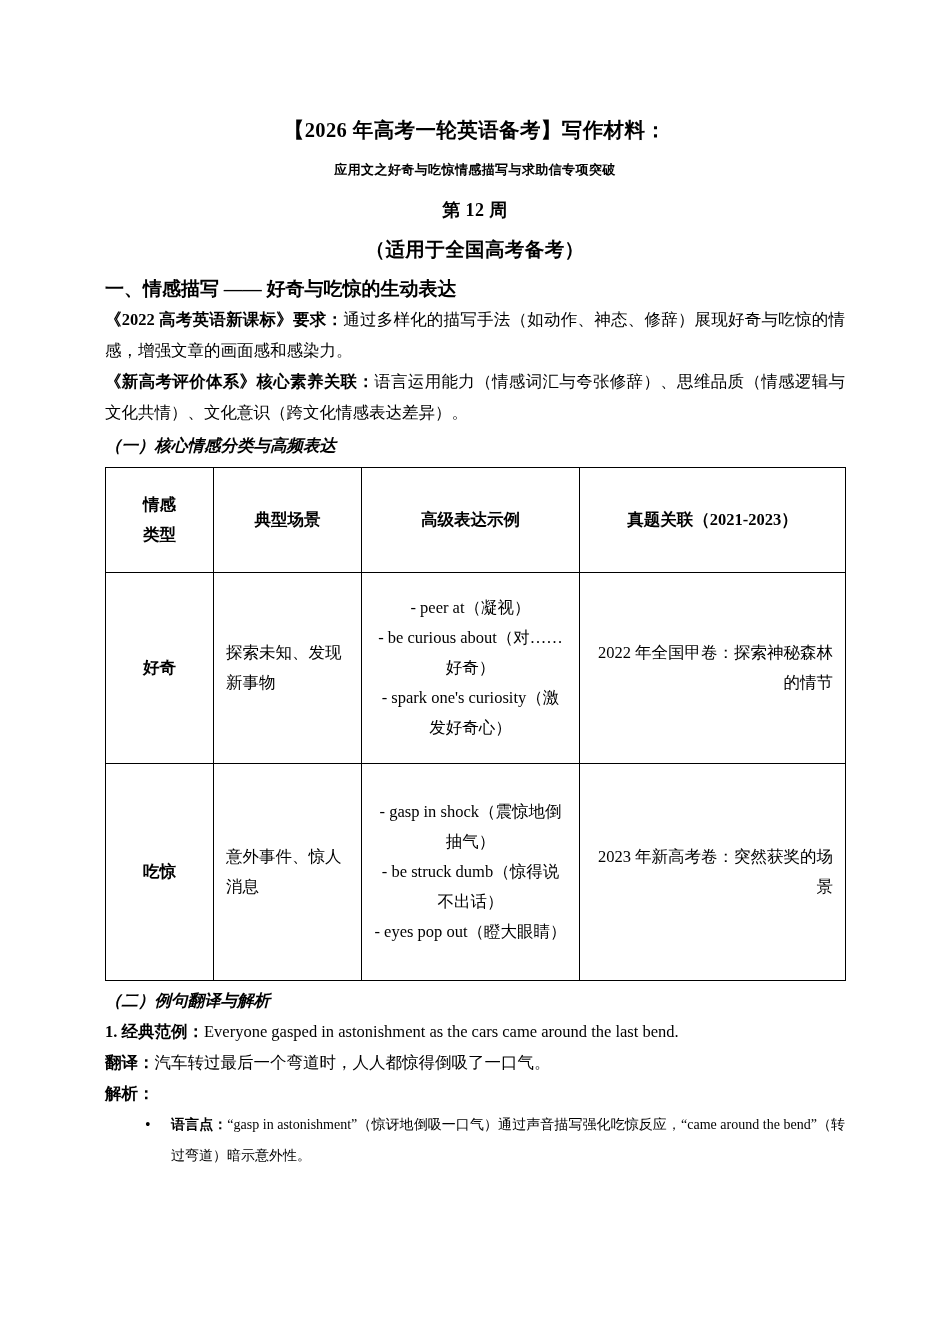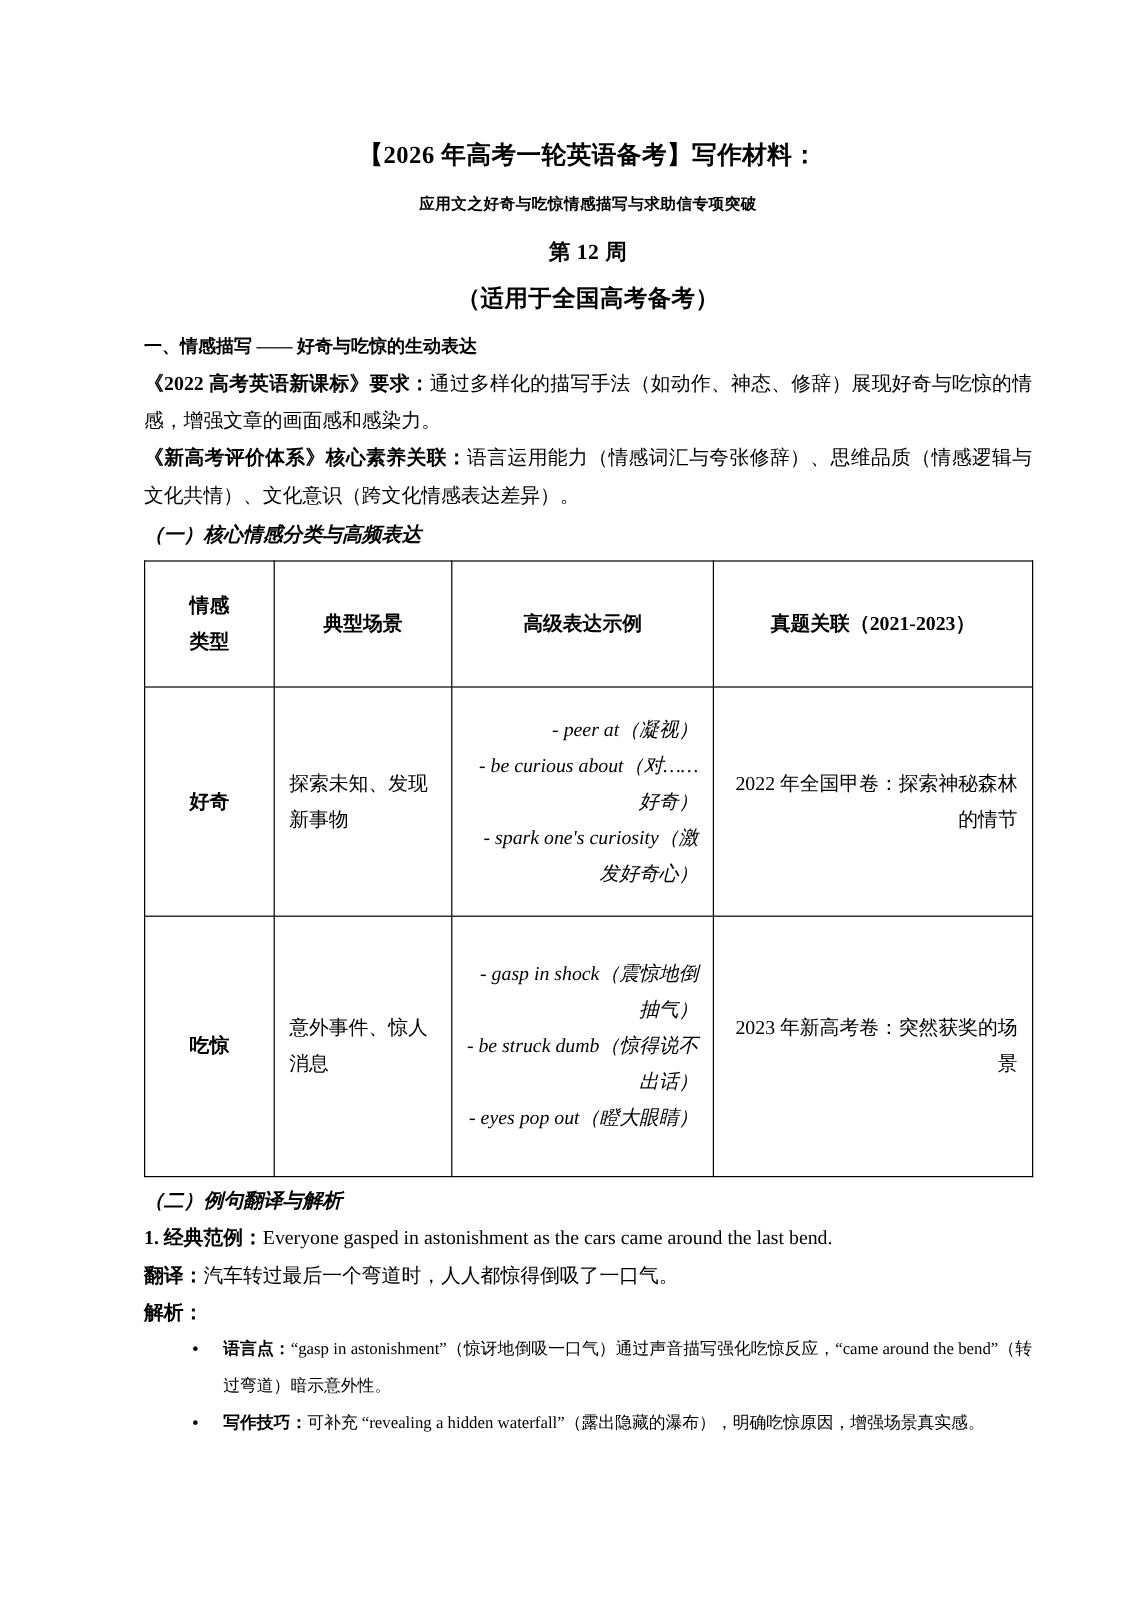--- a/index.html
+++ b/index.html
@@ -16,37 +16,37 @@
   }
   .page {
     position: relative;
     width: 950px;
     height: 1344px;
     padding: 0;
     box-sizing: border-box;
   }
   .content {
     position: absolute;
-    left: 120px;
+    left: 105px;
     top: 110px;
     width: 740px;
   }
   .title-line {
     text-align: center;
     font-weight: bold;
     font-size: 20.5px;
     line-height: 40px;
     letter-spacing: 0.4px;
   }
   .title-line.t2 { font-size: 13px; }
   .title-line.t3 { font-size: 18px; }
   .title-line.t4 { font-size: 19.5px; }
   .sec-head {
     font-weight: bold;
-    font-size: 15px;
+    font-size: 19px;
     line-height: 30px;
     margin-top: 4px;
   }
   .para {
     font-size: 16.5px;
     line-height: 31px;
     text-align: justify;
   }
   .para b { font-weight: bold; }
   .sub-head {
@@ -76,22 +76,21 @@
     height: 84px;
   }
   table.grid td.cat {
     font-weight: bold;
     text-align: center;
   }
   table.grid td.scene {
     text-align: left;
   }
   table.grid td.expr {
-    text-align: right;
-    font-style: italic;
+    text-align: center;
   }
   table.grid td.link {
     text-align: right;
   }
   .col1 { width: 108px; }
   .col2 { width: 148px; }
   .col3 { width: 218px; }
   .col4 { width: 266px; }
   .row-tall td { height: 170px; }
   .row-tall2 td { height: 196px; }
@@ -197,19 +196,16 @@
     </div>
 
     <div class="ex-line">
       <b>解析：</b>
     </div>
 
     <ul class="bullets">
       <li>
         <b>语言点：</b><span>“gasp in astonishment”（惊讶地倒吸一口气）通过声音描写强化吃惊反应，“came around the bend”（转过弯道）暗示意外性。</span>
       </li>
-      <li>
-        <b>写作技巧：</b><span>可补充 “revealing a hidden waterfall”（露出隐藏的瀑布），明确吃惊原因，增强场景真实感。</span>
-      </li>
     </ul>
 
   </div>
 </div>
 
 </body></html>

